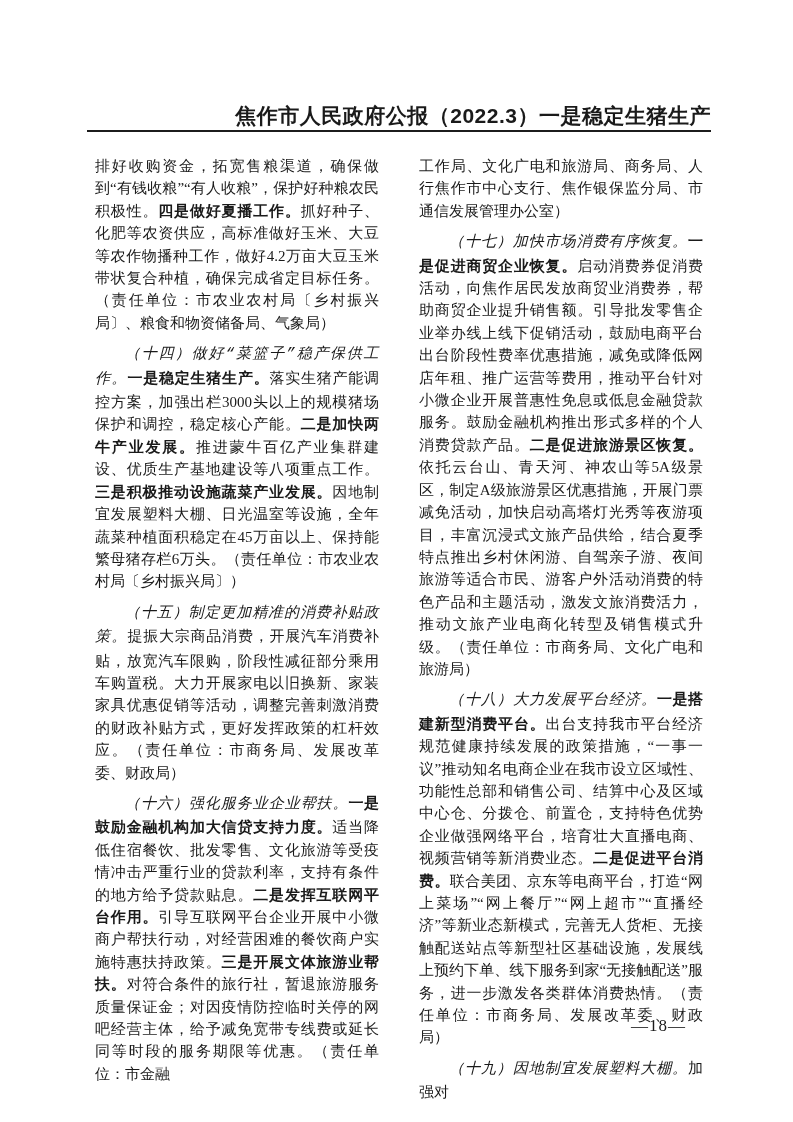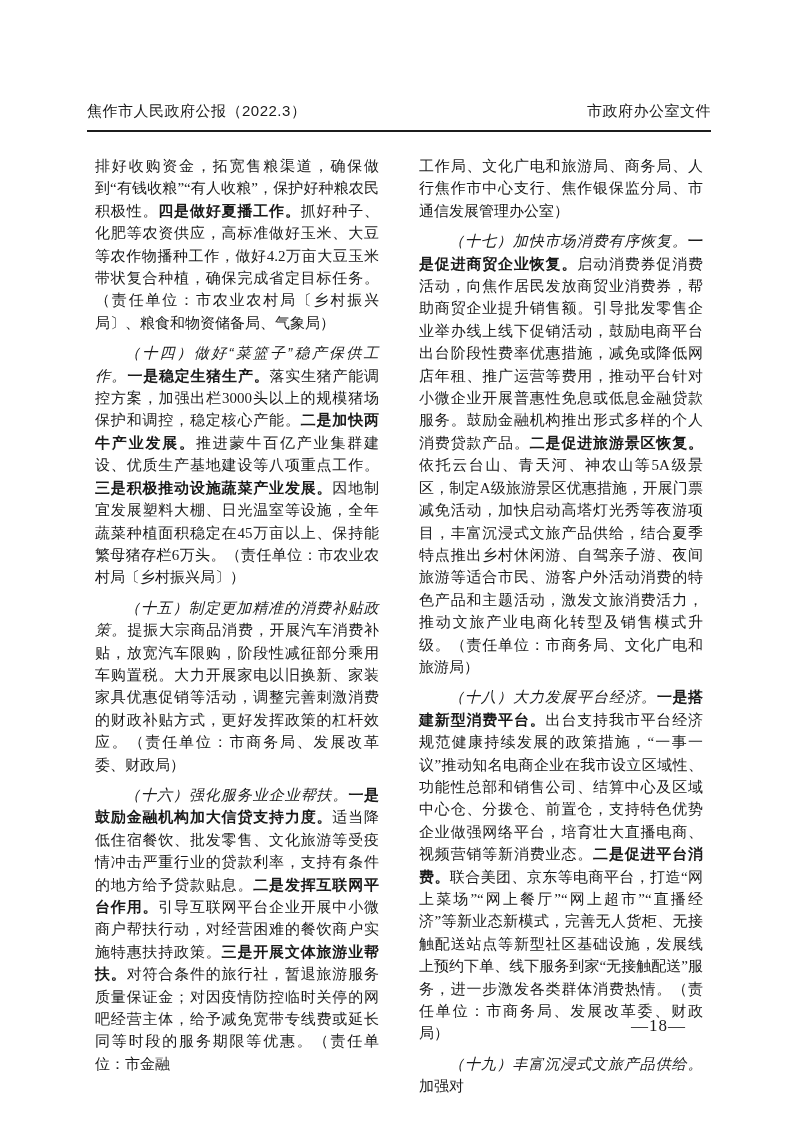--- a/index.html
+++ b/index.html
@@ -13,25 +13,25 @@
   }
   .page {
     position: relative;
     width: 793px; height: 1122px;
     background: #ffffff;
   }
   .running-header {
     position: absolute;
     top: 102px; left: 87px; width: 624px;
     display: flex;
-    justify-content: space-between;
+    justify-content: flex-end;
     align-items: baseline;
     font-family: "Liberation Sans", "DejaVu Sans", sans-serif;
-    font-weight: normal;
-    font-size: 15px;
+    font-weight: bold;
+    font-size: 21px;
     letter-spacing: 0.5px;
   }
   .header-rule {
     position: absolute;
     top: 130px; left: 87px; width: 624px;
     border-top: 2px solid #1c1c1c;
   }
   .columns {
     position: absolute;
     top: 147px; left: 87px; width: 624px;
@@ -51,54 +51,54 @@
   p.heading {
     font-family: "Liberation Sans", "DejaVu Sans", sans-serif;
     font-weight: bold;
   }
   .seg-normal { font-family: "Liberation Serif", "DejaVu Serif", serif; }
   .seg-bold {
     font-family: "Liberation Sans", "DejaVu Sans", sans-serif;
     font-weight: bold;
   }
   .seg-kai {
-    font-family: Liberation Sans, sans-serif;
+    font-family: Liberation Mono, monospace;
     font-style: italic;
     letter-spacing: 0.5px;
   }
   .page-number {
     position: absolute;
     top: 1016px; left: 631px;
     font-size: 17px;
     font-family: "Liberation Serif", "DejaVu Serif", serif;
     letter-spacing: 1px;
   }
 </style>
 </head>
 <body>
 
 <div class="page">
 
   <div class="running-header">
     <span>焦作市人民政府公报（2022.3）</span>
-    <span>市政府办公室文件</span>
+    <span>一是稳定生猪生产</span>
   </div>
 
   <div class="header-rule"></div>
 
   <div class="columns">
     <div class="col">
         <p class="para"><span class="seg-normal">排好收购资金，拓宽售粮渠道，确保做到“有钱收粮”“有人收粮”，保护好种粮农民积极性。</span><span class="seg-bold">四是做好夏播工作。</span><span class="seg-normal">抓好种子、化肥等农资供应，高标准做好玉米、大豆等农作物播种工作，做好4.2万亩大豆玉米带状复合种植，确保完成省定目标任务。（责任单位：市农业农村局〔乡村振兴局〕、粮食和物资储备局、气象局）</span></p>
         <p class="para indent"><span class="seg-kai">（十四）做好“菜篮子”稳产保供工作。</span><span class="seg-bold">一是稳定生猪生产。</span><span class="seg-normal">落实生猪产能调控方案，加强出栏3000头以上的规模猪场保护和调控，稳定核心产能。</span><span class="seg-bold">二是加快两牛产业发展。</span><span class="seg-normal">推进蒙牛百亿产业集群建设、优质生产基地建设等八项重点工作。</span><span class="seg-bold">三是积极推动设施蔬菜产业发展。</span><span class="seg-normal">因地制宜发展塑料大棚、日光温室等设施，全年蔬菜种植面积稳定在45万亩以上、保持能繁母猪存栏6万头。（责任单位：市农业农村局〔乡村振兴局〕）</span></p>
         <p class="para indent"><span class="seg-kai">（十五）制定更加精准的消费补贴政策。</span><span class="seg-normal">提振大宗商品消费，开展汽车消费补贴，放宽汽车限购，阶段性减征部分乘用车购置税。大力开展家电以旧换新、家装家具优惠促销等活动，调整完善刺激消费的财政补贴方式，更好发挥政策的杠杆效应。（责任单位：市商务局、发展改革委、财政局）</span></p>
         <p class="para indent"><span class="seg-kai">（十六）强化服务业企业帮扶。</span><span class="seg-bold">一是鼓励金融机构加大信贷支持力度。</span><span class="seg-normal">适当降低住宿餐饮、批发零售、文化旅游等受疫情冲击严重行业的贷款利率，支持有条件的地方给予贷款贴息。</span><span class="seg-bold">二是发挥互联网平台作用。</span><span class="seg-normal">引导互联网平台企业开展中小微商户帮扶行动，对经营困难的餐饮商户实施特惠扶持政策。</span><span class="seg-bold">三是开展文体旅游业帮扶。</span><span class="seg-normal">对符合条件的旅行社，暂退旅游服务质量保证金；对因疫情防控临时关停的网吧经营主体，给予减免宽带专线费或延长同等时段的服务期限等优惠。（责任单位：市金融</span></p>
       </div>
     <div class="col">
         <p class="para"><span class="seg-normal">工作局、文化广电和旅游局、商务局、人行焦作市中心支行、焦作银保监分局、市通信发展管理办公室）</span></p>
         <p class="para indent"><span class="seg-kai">（十七）加快市场消费有序恢复。</span><span class="seg-bold">一是促进商贸企业恢复。</span><span class="seg-normal">启动消费券促消费活动，向焦作居民发放商贸业消费券，帮助商贸企业提升销售额。引导批发零售企业举办线上线下促销活动，鼓励电商平台出台阶段性费率优惠措施，减免或降低网店年租、推广运营等费用，推动平台针对小微企业开展普惠性免息或低息金融贷款服务。鼓励金融机构推出形式多样的个人消费贷款产品。</span><span class="seg-bold">二是促进旅游景区恢复。</span><span class="seg-normal">依托云台山、青天河、神农山等5A级景区，制定A级旅游景区优惠措施，开展门票减免活动，加快启动高塔灯光秀等夜游项目，丰富沉浸式文旅产品供给，结合夏季特点推出乡村休闲游、自驾亲子游、夜间旅游等适合市民、游客户外活动消费的特色产品和主题活动，激发文旅消费活力，推动文旅产业电商化转型及销售模式升级。（责任单位：市商务局、文化广电和旅游局）</span></p>
         <p class="para indent"><span class="seg-kai">（十八）大力发展平台经济。</span><span class="seg-bold">一是搭建新型消费平台。</span><span class="seg-normal">出台支持我市平台经济规范健康持续发展的政策措施，“一事一议”推动知名电商企业在我市设立区域性、功能性总部和销售公司、结算中心及区域中心仓、分拨仓、前置仓，支持特色优势企业做强网络平台，培育壮大直播电商、视频营销等新消费业态。</span><span class="seg-bold">二是促进平台消费。</span><span class="seg-normal">联合美团、京东等电商平台，打造“网上菜场”“网上餐厅”“网上超市”“直播经济”等新业态新模式，完善无人货柜、无接触配送站点等新型社区基础设施，发展线上预约下单、线下服务到家“无接触配送”服务，进一步激发各类群体消费热情。（责任单位：市商务局、发展改革委、财政局）</span></p>
-        <p class="para indent"><span class="seg-kai">（十九）丰富沉浸式文旅产品供给。</span><span class="seg-normal">加强对</span></p>
+        <p class="para indent"><span class="seg-kai">（十九）因地制宜发展塑料大棚。</span><span class="seg-normal">加强对</span></p>
       </div>
   </div>
 
   <div class="page-number">—18—</div>
 
 </div>
 
 </body></html>

